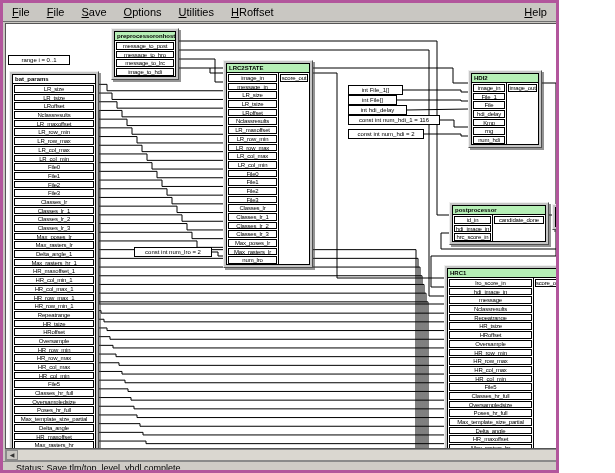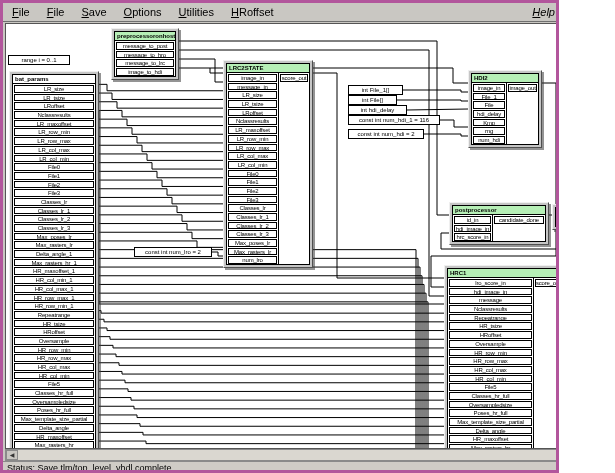--- a/index.html
+++ b/index.html
@@ -9,21 +9,21 @@
     font-family:"Liberation Sans", sans-serif;
   }
   .menubar{
     position:absolute; left:0; top:0; right:0; height:18px;
     background:#c9c7c2; border-bottom:1px solid #6f6f6f;
     display:flex; align-items:center; gap:15px; padding-left:8px;
     font-size:11px; color:#000;
   }
   .menu-item{cursor:default; padding:0 1px;}
   .menu-item::first-letter{text-decoration:underline;}
-  .menu-help{margin-left:auto; font-style:italic;}
+  .menu-help{margin-left:auto; margin-right:8px;}
   .canvas{
     position:absolute; left:2px; top:20px; width:593px; height:424px;
     background:#ffffff; border:1px solid #555; overflow:hidden;
   }
   .wires{position:absolute; left:0; top:0; width:593px; height:424px; pointer-events:none;}
   .block{
     position:absolute; background:#c6c6c6; padding:2px;
     border-top:1px solid #efefef; border-left:1px solid #efefef;
     border-right:1px solid #4f4f4f; border-bottom:1px solid #4f4f4f;
     box-shadow:2px 2px 0 rgba(60,60,60,.55);
@@ -57,21 +57,21 @@
     position:absolute; left:2px; top:446px; width:593px; height:10px;
     background:#dad7d0; border:1px solid #8a8a8a; display:flex;
   }
   .scroll-btn{
     width:10px; height:8px; background:#c9c7c2; border:1px solid #8a8a8a;
     font-size:6px; line-height:8px; text-align:center; color:#333;
   }
   .statusbar{
     position:absolute; left:0; top:458px; right:0; height:12px;
     background:#cfccc6; border-top:1px solid #8a8a8a;
-    font-size:9px; line-height:12px; padding-left:4px; color:#000;
+    font-size:9px; line-height:12px; padding-left:13px; color:#000;
     white-space:nowrap; overflow:hidden;
   }
 </style>
 </head>
 <body>
 
 <div class="window">
 
   <div class="menubar">
     <span class="menu-item">File</span>

